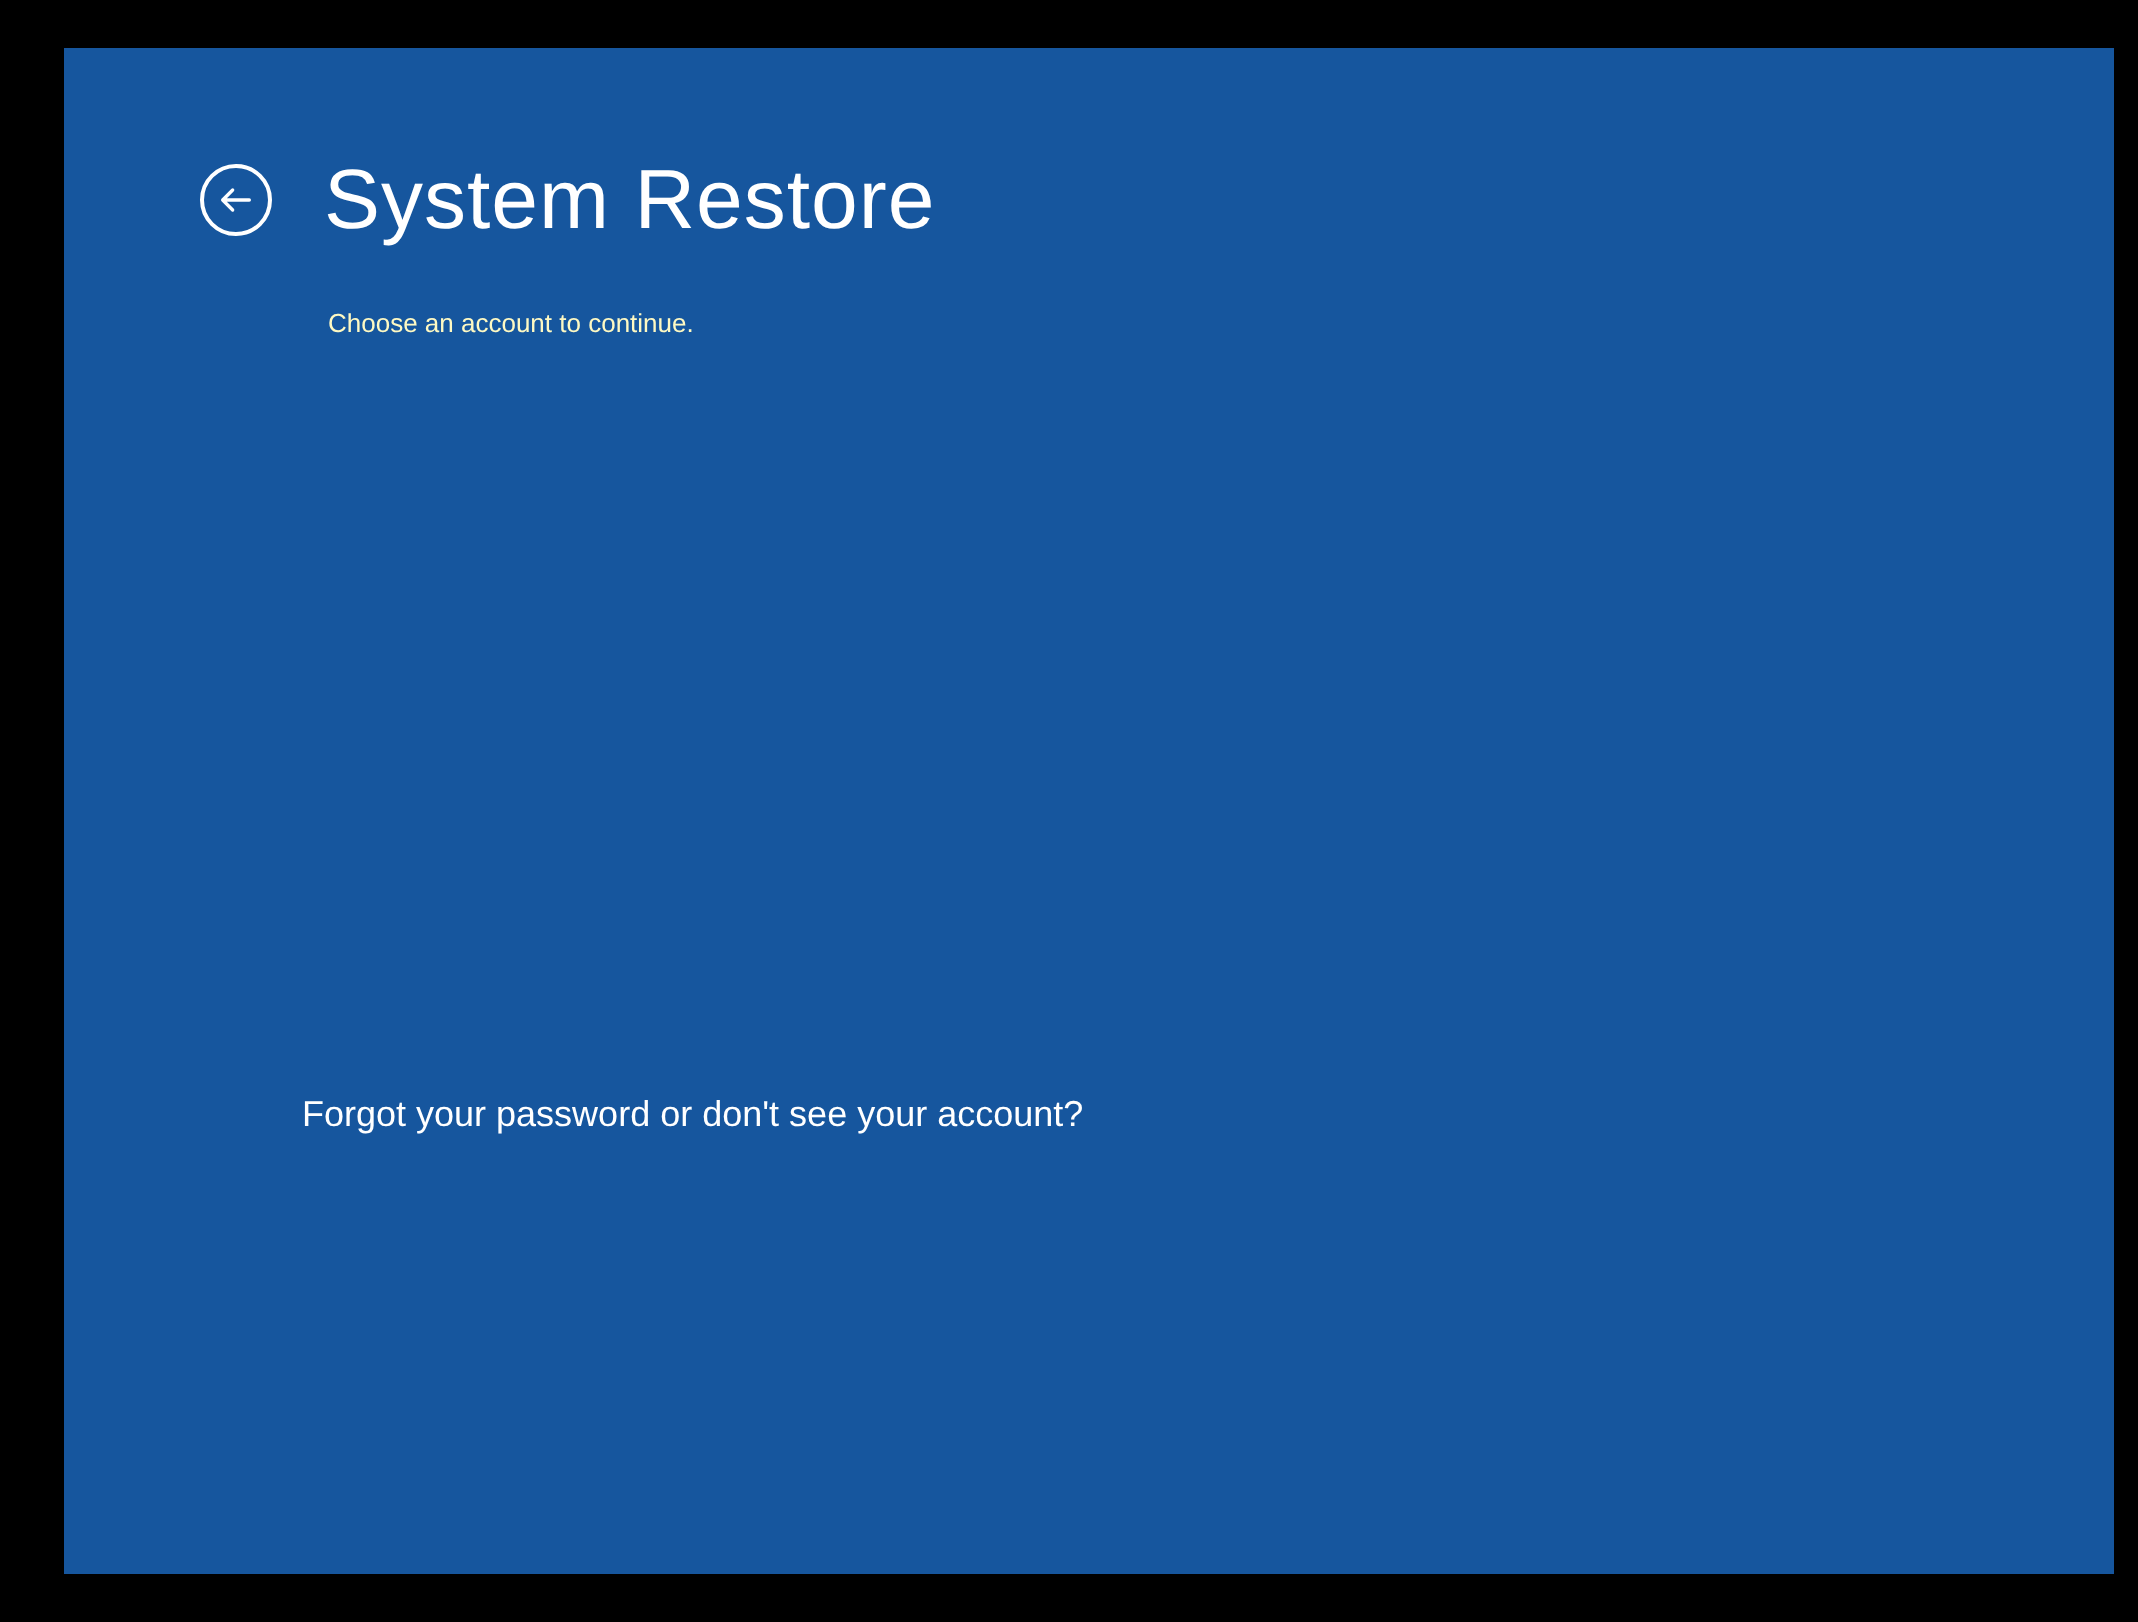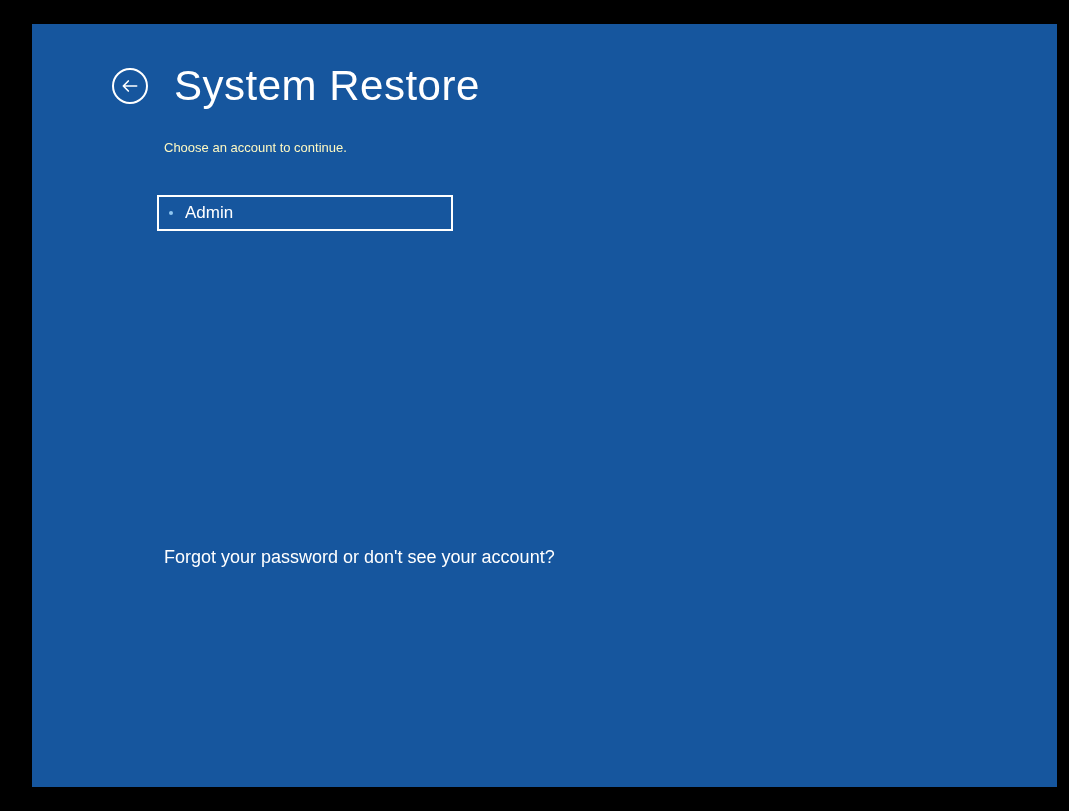--- a/index.html
+++ b/index.html
@@ -19,23 +19,22 @@
       left: 32px;
       top: 24px;
       right: 12px;
       bottom: 24px;
       background: #16569e;
       color: #ffffff;
     }
     .header-row {
       display: flex;
       align-items: center;
-      padding-top: 38px;
+      padding-top: 52px;
       padding-left: 68px;
-      margin-left: 12px;
     }
     .back-button {
       width: 36px;
       height: 36px;
       border: 2px solid #ffffff;
       border-radius: 50%;
       display: flex;
       align-items: center;
       justify-content: center;
       cursor: pointer;
@@ -76,21 +75,21 @@
     .account-bullet {
       width: 4px;
       height: 4px;
       background: #8fc6f0;
       border-radius: 50%;
       margin-right: 12px;
       flex-shrink: 0;
     }
     .forgot-link {
       position: absolute;
-      left: 132px;
+      left: 119px;
       top: 523px;
       font-size: 18px;
       font-weight: 300;
       color: #ffffff;
       cursor: pointer;
     }
   </style>
 </head>
 <body>
 
@@ -99,21 +98,15 @@
     <div class="back-button">
       <svg viewBox="0 0 24 24">
         <path d="M20 12H4M10 6l-6 6 6 6" stroke="#ffffff" stroke-width="2" fill="none" stroke-linecap="round" stroke-linejoin="round"></path>
       </svg>
     </div>
     <h1 class="page-title">System Restore</h1>
   </div>
 
   <div class="subtitle">Choose an account to continue.</div>
 
-  <div class="account-list">
-    <div class="account-item">
-      <span class="account-bullet"></span>
-      <span>Admin</span>
-    </div>
-  </div>
 
   <div class="forgot-link">Forgot your password or don't see your account?</div>
 </div>
 
 </body></html>

